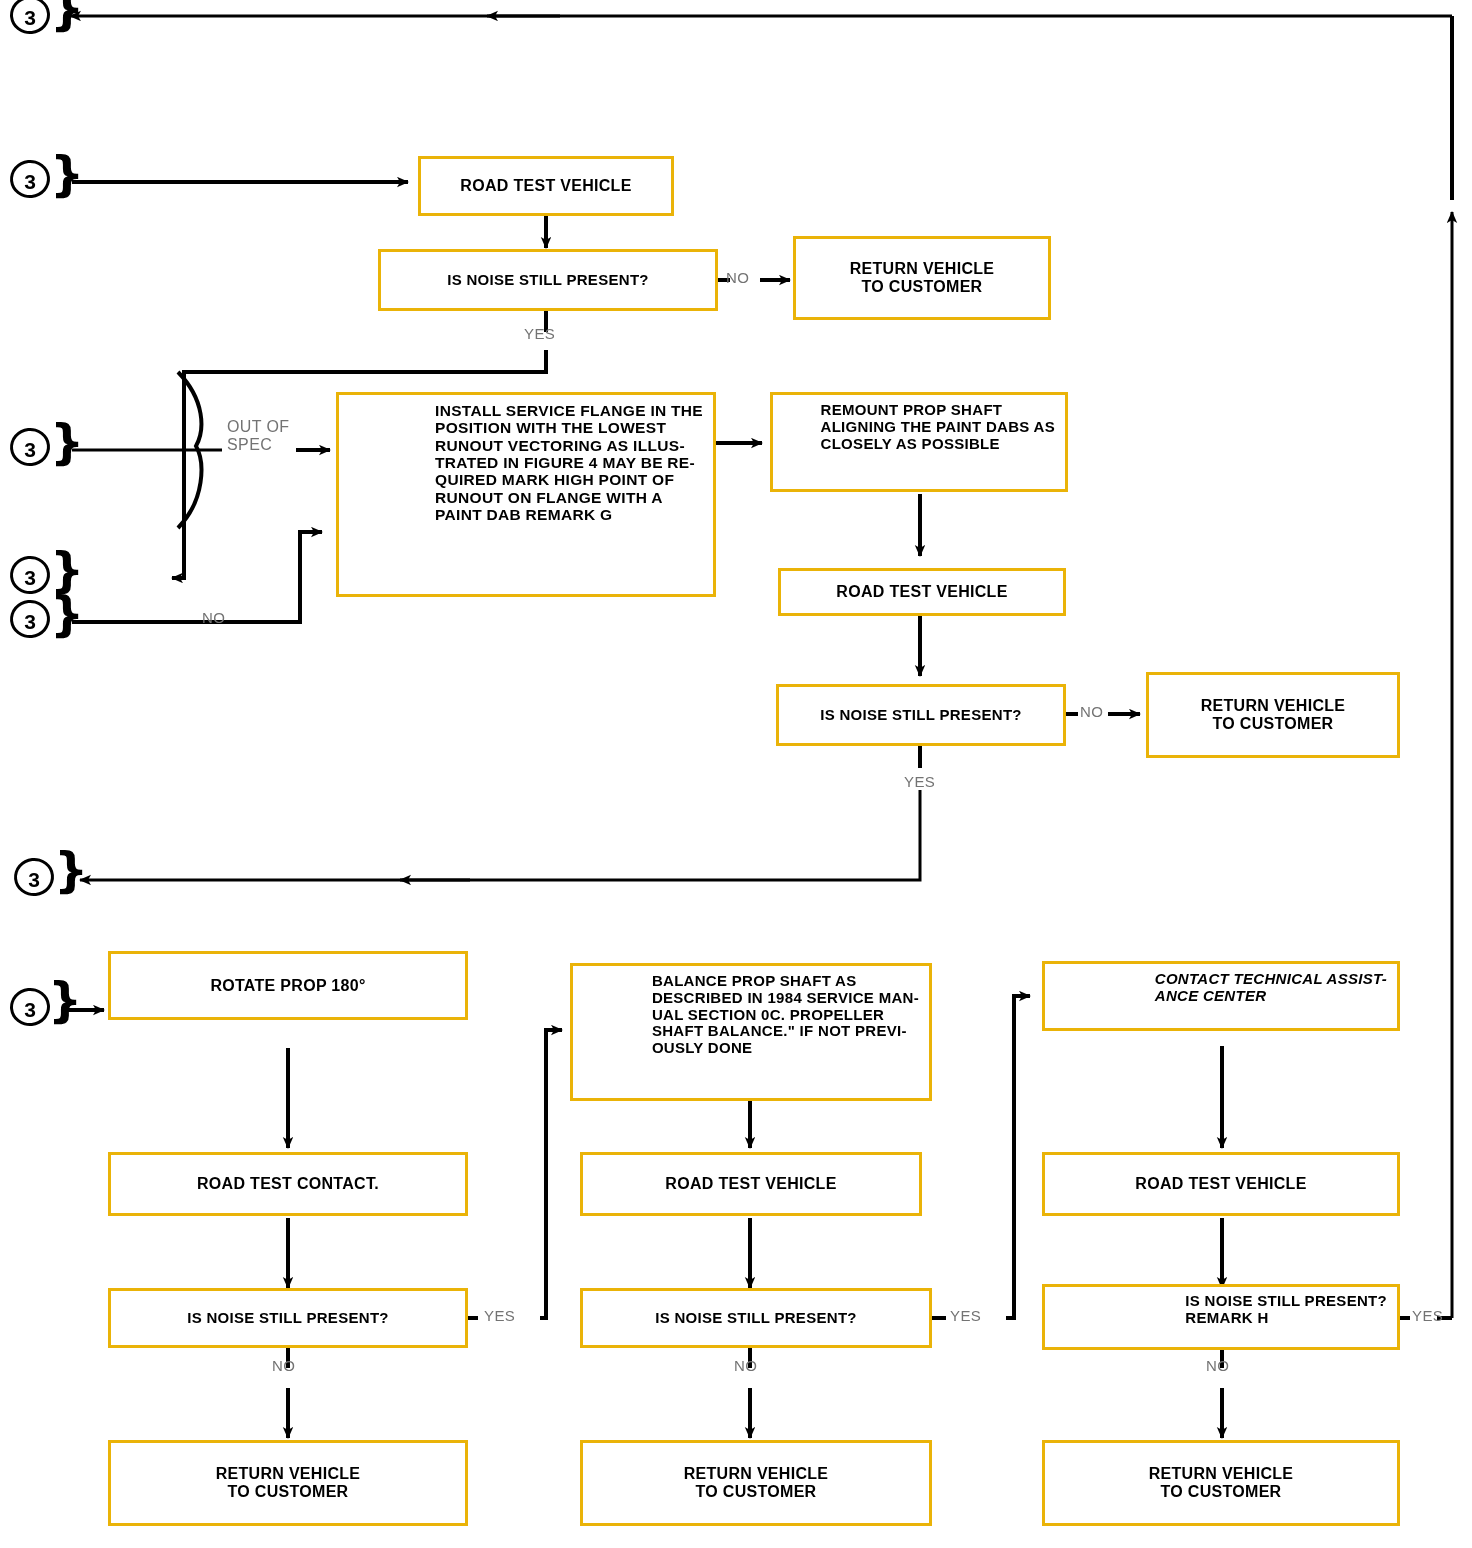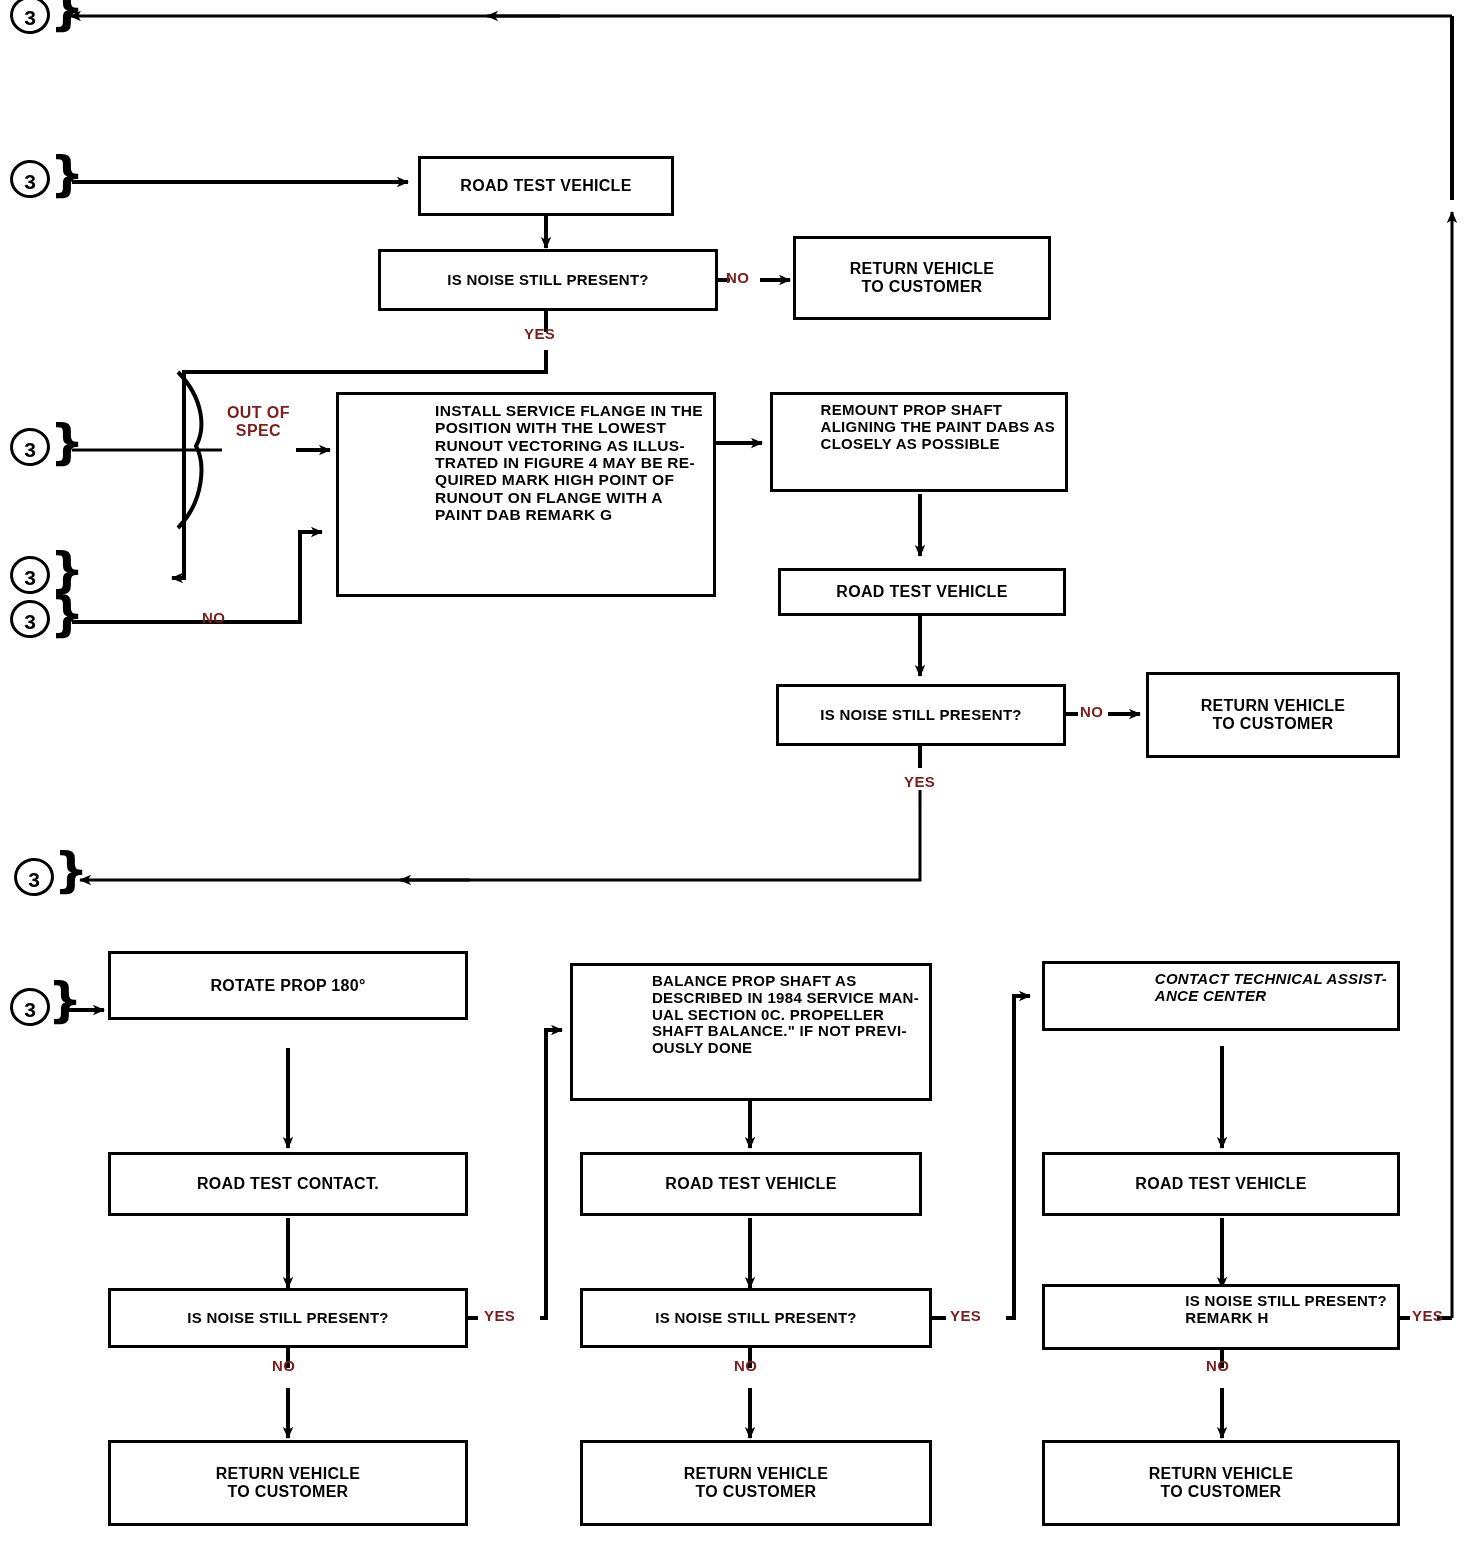--- a/index.html
+++ b/index.html
@@ -1,43 +1,43 @@
 <!DOCTYPE html>
 <html><head>
 <meta charset="utf-8">
 <style>
   html,body{margin:0;padding:0;background:#fff;}
   body{font-family:"Liberation Sans",sans-serif;}
   #sheet{position:relative;width:1472px;height:1548px;background:#fff;overflow:hidden;}
   #svglayer{position:absolute;left:0;top:0;width:1472px;height:1548px;}
   .box{
     position:absolute;
-    border:3px solid #000000;
+    border:3px solid #eab308;
     background:#fff;
     box-sizing:border-box;
     display:flex;
     align-items:center;
     justify-content:center;
     text-align:center;
     font-weight:bold;
     color:#000;
     letter-spacing:0.3px;
     line-height:1.12;
   }
   .box.left{
     justify-content:flex-end;
     text-align:left;
     align-items:flex-start;
   }
   .box .txt{padding:0 8px;white-space:pre-line;}
   .box.left .txt{padding:7px 10px;}
   .lbl{
     position:absolute;
-    font-weight:bold;
-    color:#7f1d1d;
+    font-weight:normal;
+    color:#737373;
     white-space:pre-line;
     line-height:1.1;
     letter-spacing:0.4px;
   }
   .conn{
     position:absolute;
     width:46px;height:46px;
     display:flex;align-items:center;justify-content:center;
     font-weight:bold;color:#000;
   }
@@ -188,21 +188,21 @@
   </div>
 
   <div class="box" style="left:793px;top:236px;width:258px;height:84px;font-size:16px;">
     <span class="txt">RETURN VEHICLE
 TO CUSTOMER</span>
   </div>
 
   <div class="lbl" style="left:726px;top:270px;font-size:15px;">NO</div>
   <div class="lbl" style="left:524px;top:326px;font-size:15px;">YES</div>
 
-  <div class="lbl" style="left:227px;top:404px;font-size:16px;text-align:center;">OUT OF
+  <div class="lbl" style="left:227px;top:418px;font-size:16px;">OUT OF
 SPEC</div>
   <div class="lbl" style="left:202px;top:610px;font-size:15px;">NO</div>
 
   <div class="box left" style="left:336px;top:392px;width:380px;height:205px;font-size:15.5px;">
     <span class="txt">INSTALL SERVICE FLANGE IN THE
 POSITION WITH THE LOWEST
 RUNOUT  VECTORING AS ILLUS-
 TRATED IN FIGURE 4 MAY BE RE-
 QUIRED  MARK HIGH POINT OF
 RUNOUT ON FLANGE WITH A

